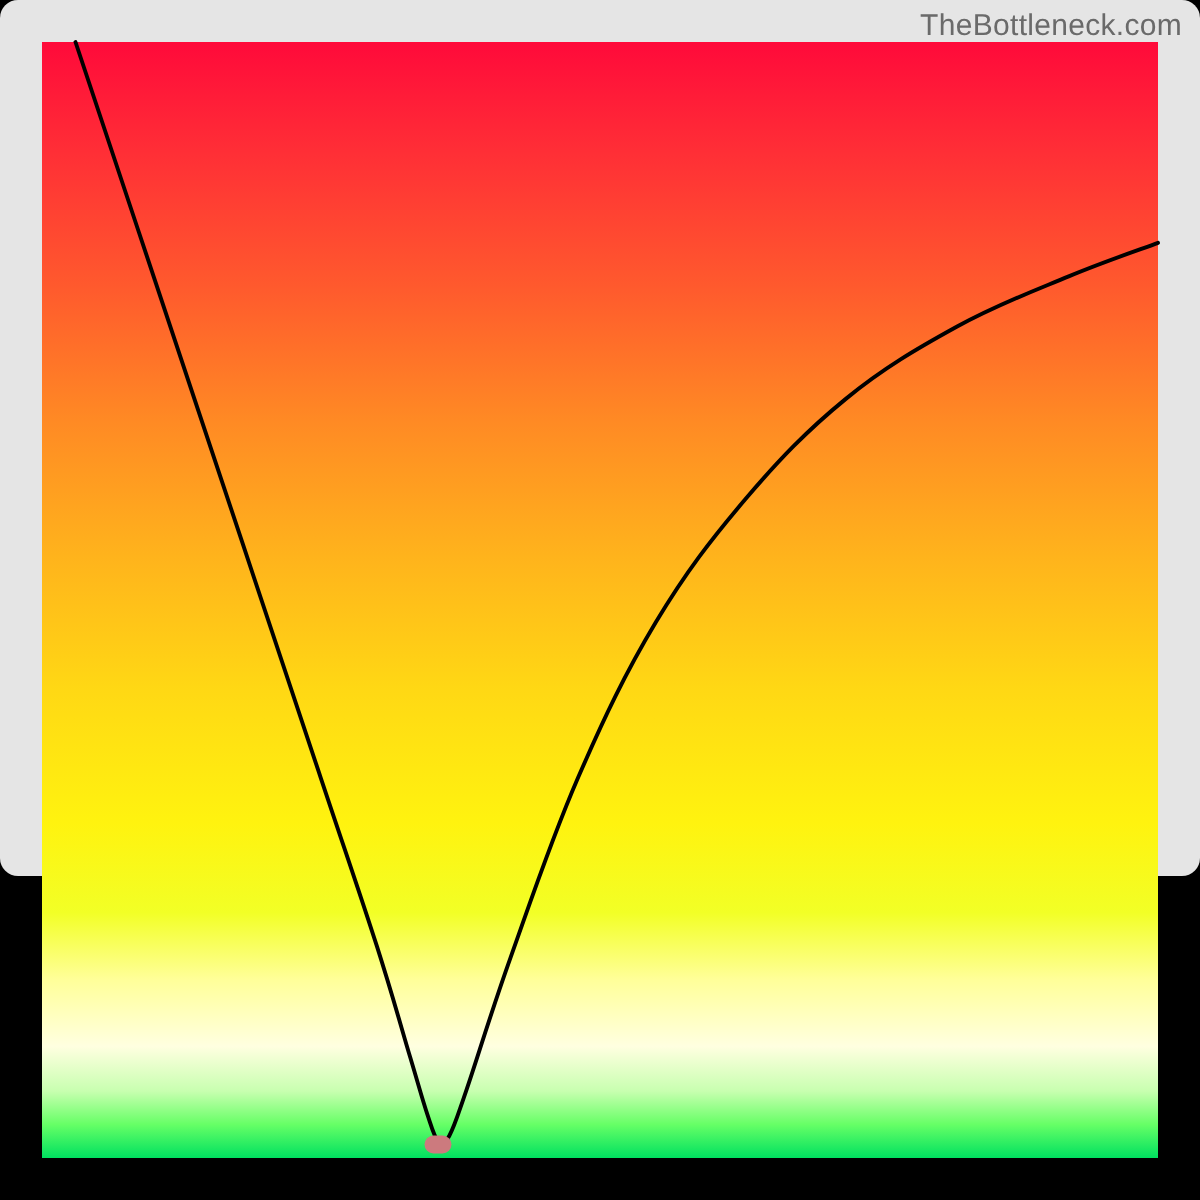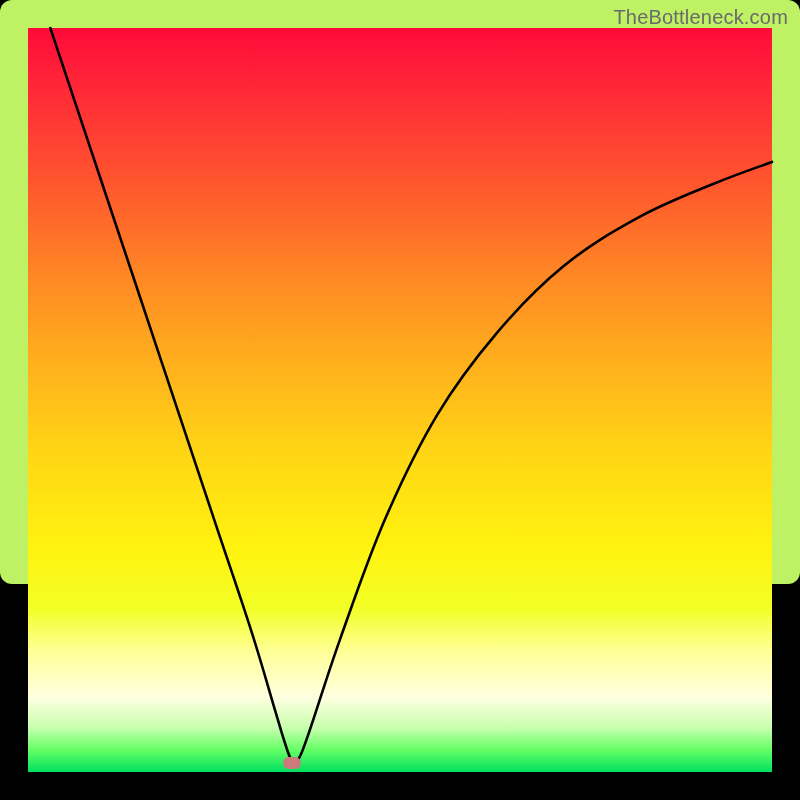--- a/index.html
+++ b/index.html
@@ -1,21 +1,21 @@
 <!DOCTYPE html>
 <html><head>
 <meta charset="utf-8">
 <style>
   * { margin: 0; padding: 0; box-sizing: border-box; }
   html, body { width: 800px; height: 800px; overflow: hidden; background: #000; }
   .frame {
     position: relative;
     width: 800px;
     height: 584px;
-    background: #bef264;
+    background: #e5e5e5;
     border-radius: 12px;
   }
   .plot-area {
     position: absolute;
     left: 28px;
     top: 28px;
     width: 744px;
     height: 744px;
     background: linear-gradient(to bottom,
       #ff0a3a 0%,

